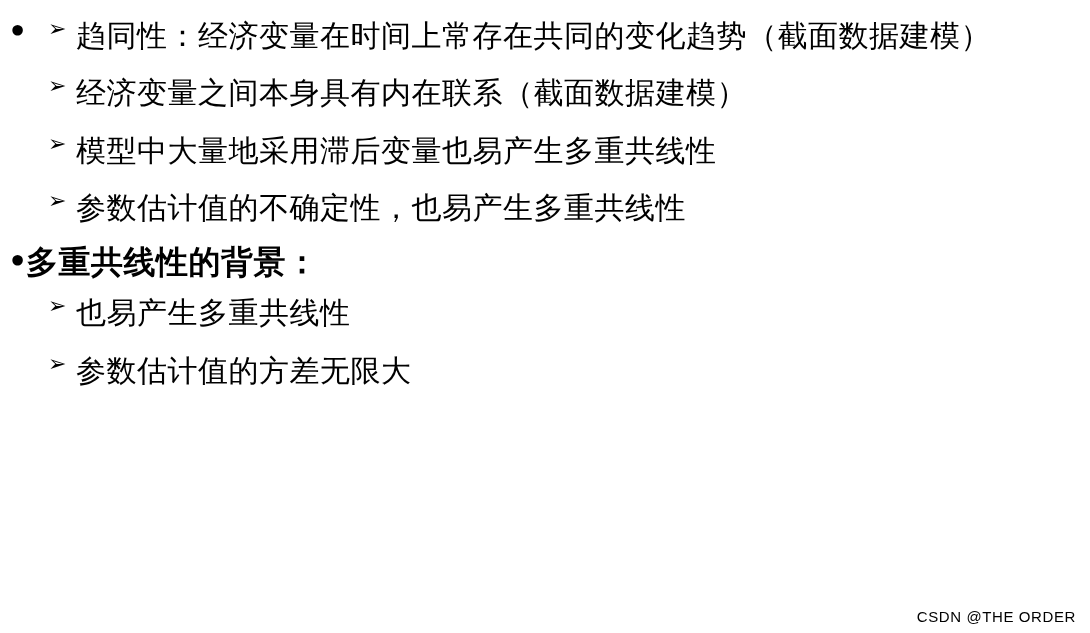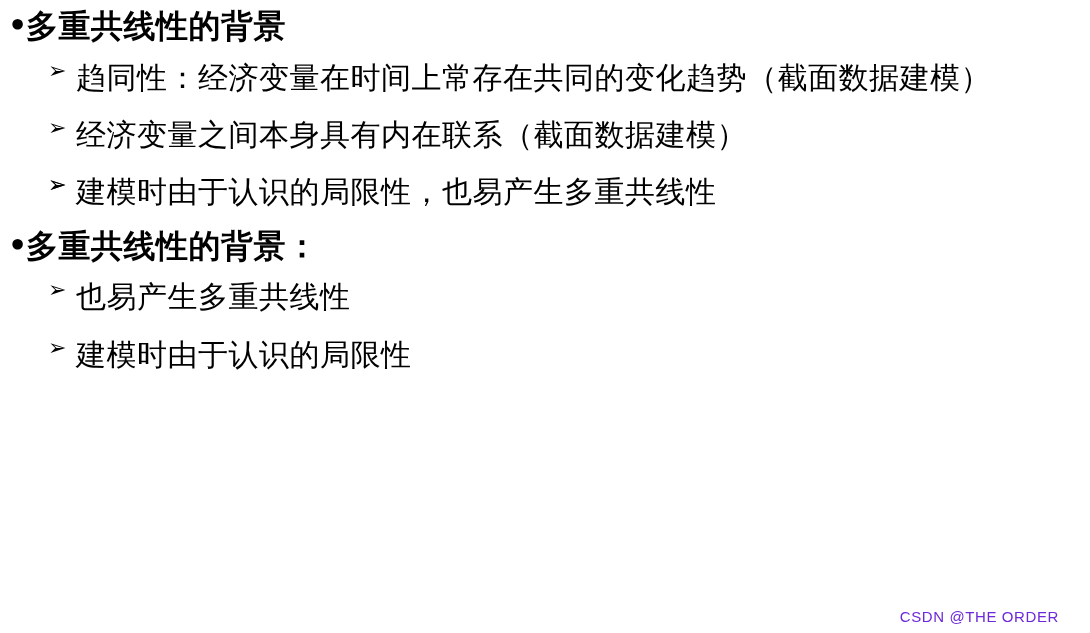--- a/index.html
+++ b/index.html
@@ -61,67 +61,67 @@
   }
   li.level2 > .arrow {
     position: absolute;
     left: 22px;
     top: 0;
     font-size: 22px;
     line-height: 1.58;
   }
   .watermark {
     position: absolute;
-    right: 31px;
+    right: 14px;
     bottom: 8px;
     font-size: 15px;
-    color: #6d28d9;
+    color: #000000;
     font-family: "Liberation Sans", sans-serif;
     letter-spacing: 0.6px;
   }
 </style>
 </head>
 <body>
 
 <div class="slide">
   <ul class="outline">
 
     <li class="level1">
       <span class="bullet">•</span>
-      <span>多重共线性的背景</span>
       <ul class="sub">
         <li class="level2">
           <span class="arrow">➢</span>
           <span>趋同性：经济变量在时间上常存在共同的变化趋势（截面数据建模）</span>
         </li>
         <li class="level2">
           <span class="arrow">➢</span>
           <span>经济变量之间本身具有内在联系（截面数据建模）</span>
         </li>
         <li class="level2">
           <span class="arrow">➢</span>
+          <span>模型中大量地采用滞后变量也易产生多重共线性</span>
         </li>
         <li class="level2">
           <span class="arrow">➢</span>
-          <span>建模时由于认识的局限性，也易产生多重共线性</span>
+          <span>参数估计值的不确定性，也易产生多重共线性</span>
         </li>
       </ul>
     </li>
 
     <li class="level1">
       <span class="bullet">•</span>
       <span>多重共线性的背景：</span>
       <ul class="sub">
         <li class="level2">
           <span class="arrow">➢</span>
           <span>也易产生多重共线性</span>
         </li>
         <li class="level2">
           <span class="arrow">➢</span>
-          <span>建模时由于认识的局限性</span>
+          <span>参数估计值的方差无限大</span>
         </li>
       </ul>
     </li>
 
   </ul>
 
   <div class="watermark">CSDN @THE ORDER</div>
 </div>
 
 </body></html>

